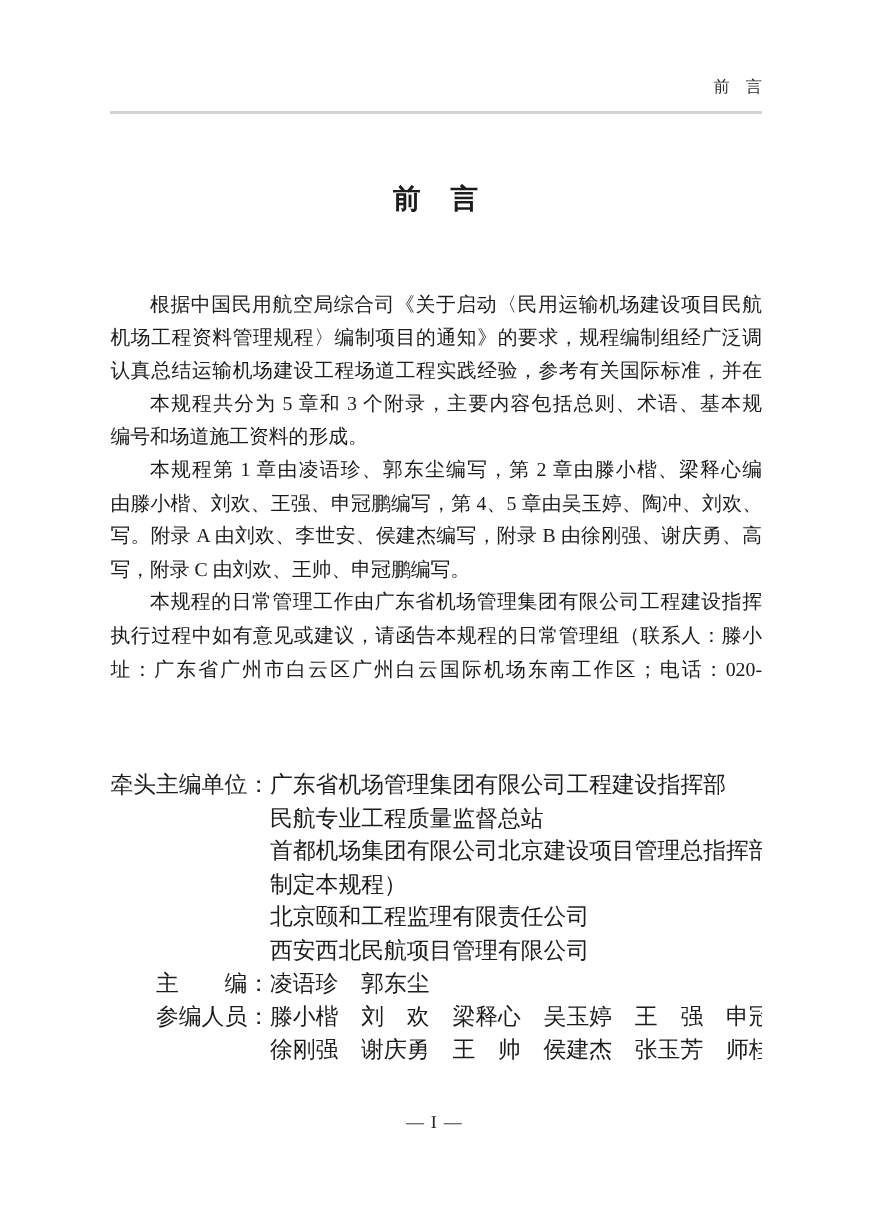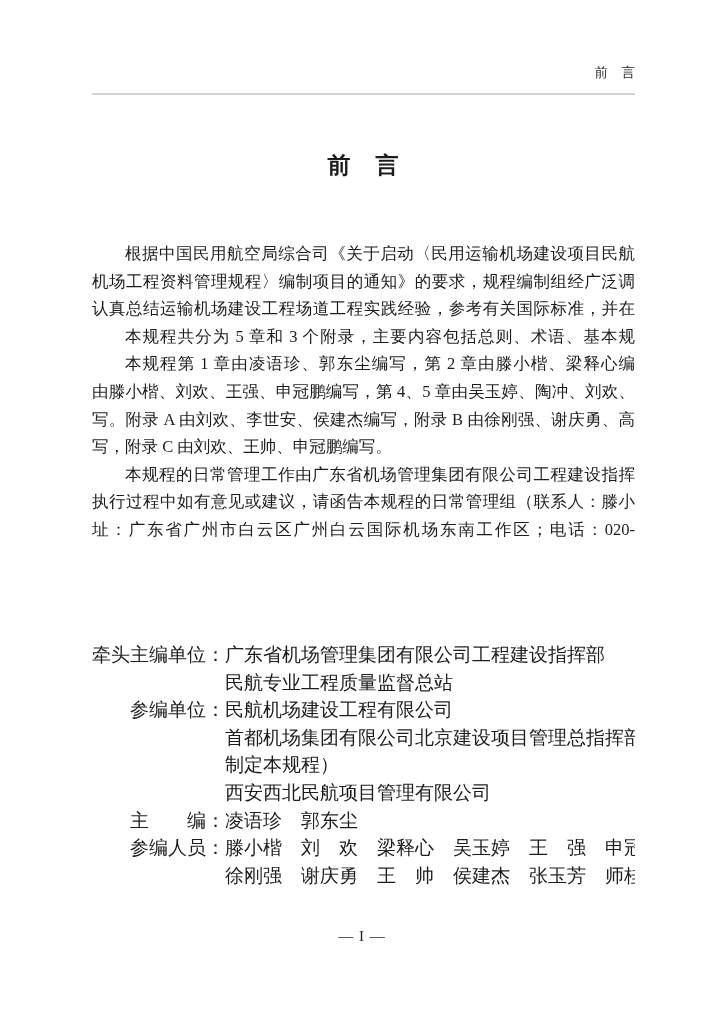--- a/index.html
+++ b/index.html
@@ -89,35 +89,36 @@
 
   <div class="head-rule"></div>
 
   <h1 class="doc-title">前　言</h1>
 
   <div class="body-text" id="body-text">
       <div class="line fill indent">根据中国民用航空局综合司《关于启动〈民用运输机场建设项目民航专业工程</div>
       <div class="line fill">机场工程资料管理规程〉编制项目的通知》的要求，规程编制组经广泛调查研究，</div>
       <div class="line fill">认真总结运输机场建设工程场道工程实践经验，参考有关国际标准，并在广泛征求</div>
       <div class="line fill indent">本规程共分为 5 章和 3 个附录，主要内容包括总则、术语、基本规定、分类与</div>
+      <div class="line">编号和场道施工资料的形成。</div>
       <div class="line fill indent">本规程第 1 章由凌语珍、郭东尘编写，第 2 章由滕小楷、梁释心编写，第 3 章</div>
       <div class="line fill">由滕小楷、刘欢、王强、申冠鹏编写，第 4、5 章由吴玉婷、陶冲、刘欢、师桂红编</div>
       <div class="line fill">写。附录 A 由刘欢、李世安、侯建杰编写，附录 B 由徐刚强、谢庆勇、高胥红编</div>
       <div class="line">写，附录 C 由刘欢、王帅、申冠鹏编写。</div>
       <div class="line fill indent">本规程的日常管理工作由广东省机场管理集团有限公司工程建设指挥部负责，</div>
       <div class="line fill">执行过程中如有意见或建议，请函告本规程的日常管理组（联系人：滕小楷；地</div>
       <div class="line fill">址：广东省广州市白云区广州白云国际机场东南工作区；电话：020-36063004；电</div>
     </div>
 
   <div class="credits" id="credits">
       <div class="line">牵头主编单位：广东省机场管理集团有限公司工程建设指挥部</div>
       <div class="line">　　　　　　　民航专业工程质量监督总站</div>
-      <div class="line">　　参编单位：民航机场建设工程有限公司</div>
       <div class="line">　　　　　　　首都机场集团有限公司北京建设项目管理总指挥部（北京新机场</div>
       <div class="line">　　　　　　　制定本规程）</div>
+      <div class="line">　　　　　　　北京颐和工程监理有限责任公司</div>
       <div class="line">　　　　　　　西安西北民航项目管理有限公司</div>
       <div class="line">　　主　　编：凌语珍　郭东尘</div>
       <div class="line">　　参编人员：滕小楷　刘　欢　梁释心　吴玉婷　王　强　申冠鹏　李世安</div>
       <div class="line">　　　　　　　徐刚强　谢庆勇　王　帅　侯建杰　张玉芳　师桂红　高胥红</div>
     </div>
 
   <div class="page-footer">
     <span>— I —</span>
   </div>
 

